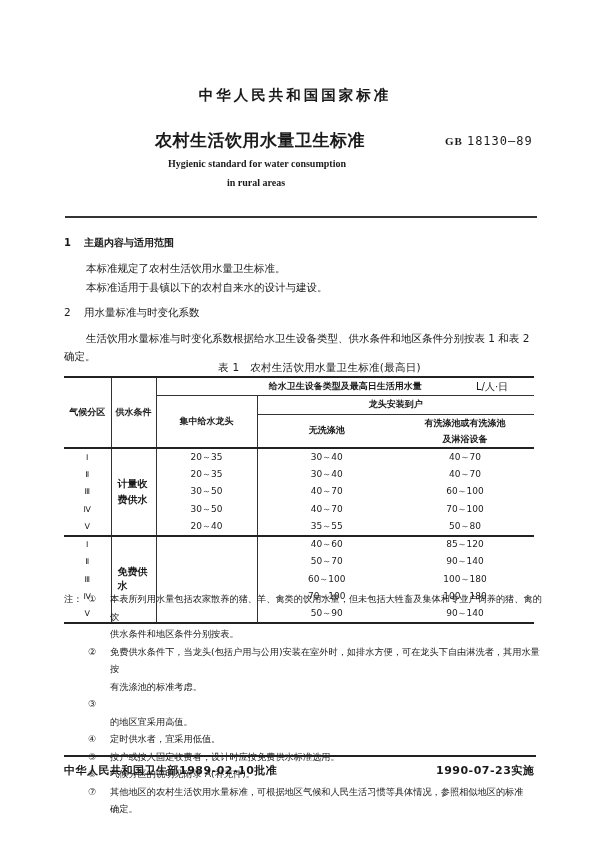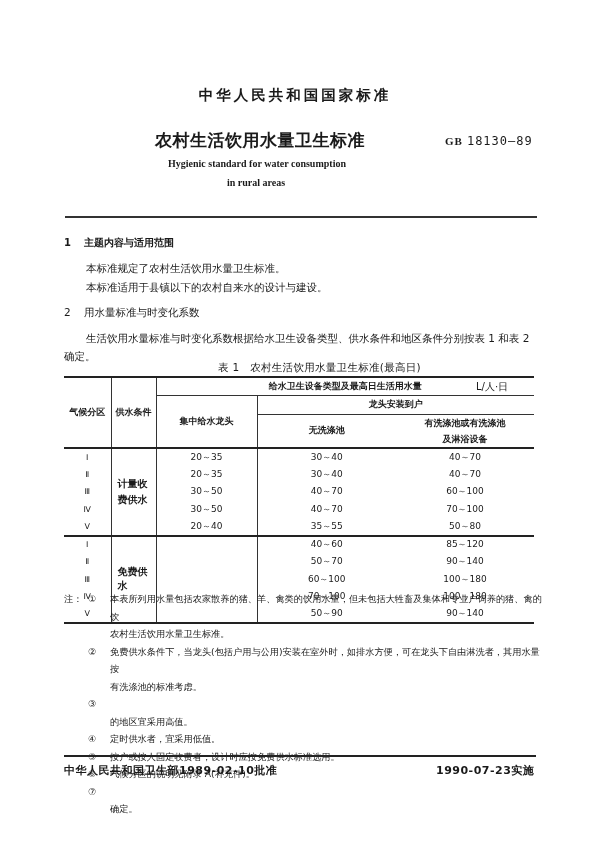--- a/index.html
+++ b/index.html
@@ -159,21 +159,21 @@
     <td class="vl bb2">50～90</td>
     <td class="bb2">90～140</td>
   </tr>
 </tbody>
   </table>
 
 <div class="abs notes">
   <div class="note-row">
     <span class="note-lbl">注：</span>
     <span class="note-idx">①</span>
-    <span class="note-text"><span>本表所列用水量包括农家散养的猪、羊、禽类的饮用水量，但未包括大牲畜及集体和专业户饲养的猪、禽的饮</span><br><span>农村生活饮用水量卫生标准。</span></span>
+    <span class="note-text"><span>本表所列用水量包括农家散养的猪、羊、禽类的饮用水量，但未包括大牲畜及集体和专业户饲养的猪、禽的饮</span><br><span>供水条件和地区条件分别按表。</span></span>
   </div>
   <div class="note-row">
     <span class="note-lbl"></span>
     <span class="note-idx">②</span>
     <span class="note-text"><span>免费供水条件下，当龙头(包括户用与公用)安装在室外时，如排水方便，可在龙头下自由淋洗者，其用水量按</span><br><span>有洗涤池的标准考虑。</span></span>
   </div>
   <div class="note-row">
     <span class="note-lbl"></span>
     <span class="note-idx">③</span>
     <span class="note-text"><br><span>的地区宜采用高值。</span></span>
@@ -189,19 +189,19 @@
     <span class="note-text">按户或按人固定收费者，设计时应按免费供水标准选用。</span>
   </div>
   <div class="note-row">
     <span class="note-lbl"></span>
     <span class="note-idx">⑥</span>
     <span class="note-text">气候分区的说明见附录 A(补充件)。</span>
   </div>
   <div class="note-row">
     <span class="note-lbl"></span>
     <span class="note-idx">⑦</span>
-    <span class="note-text"><br><span>确定。</span></span>
+    <span class="note-text"><span>其他地区的农村生活饮用水量标准，可根据地区气候和人民生活习惯等具体情况，参照相似地区的标准</span><br><span>确定。</span></span>
   </div>
 </div>
 
 <div class="abs rule-bottom"></div>
 <div class="abs foot-left">中华人民共和国卫生部1989-02-10批准</div>
 <div class="abs foot-right">1990-07-23实施</div>
 
 </body></html>

